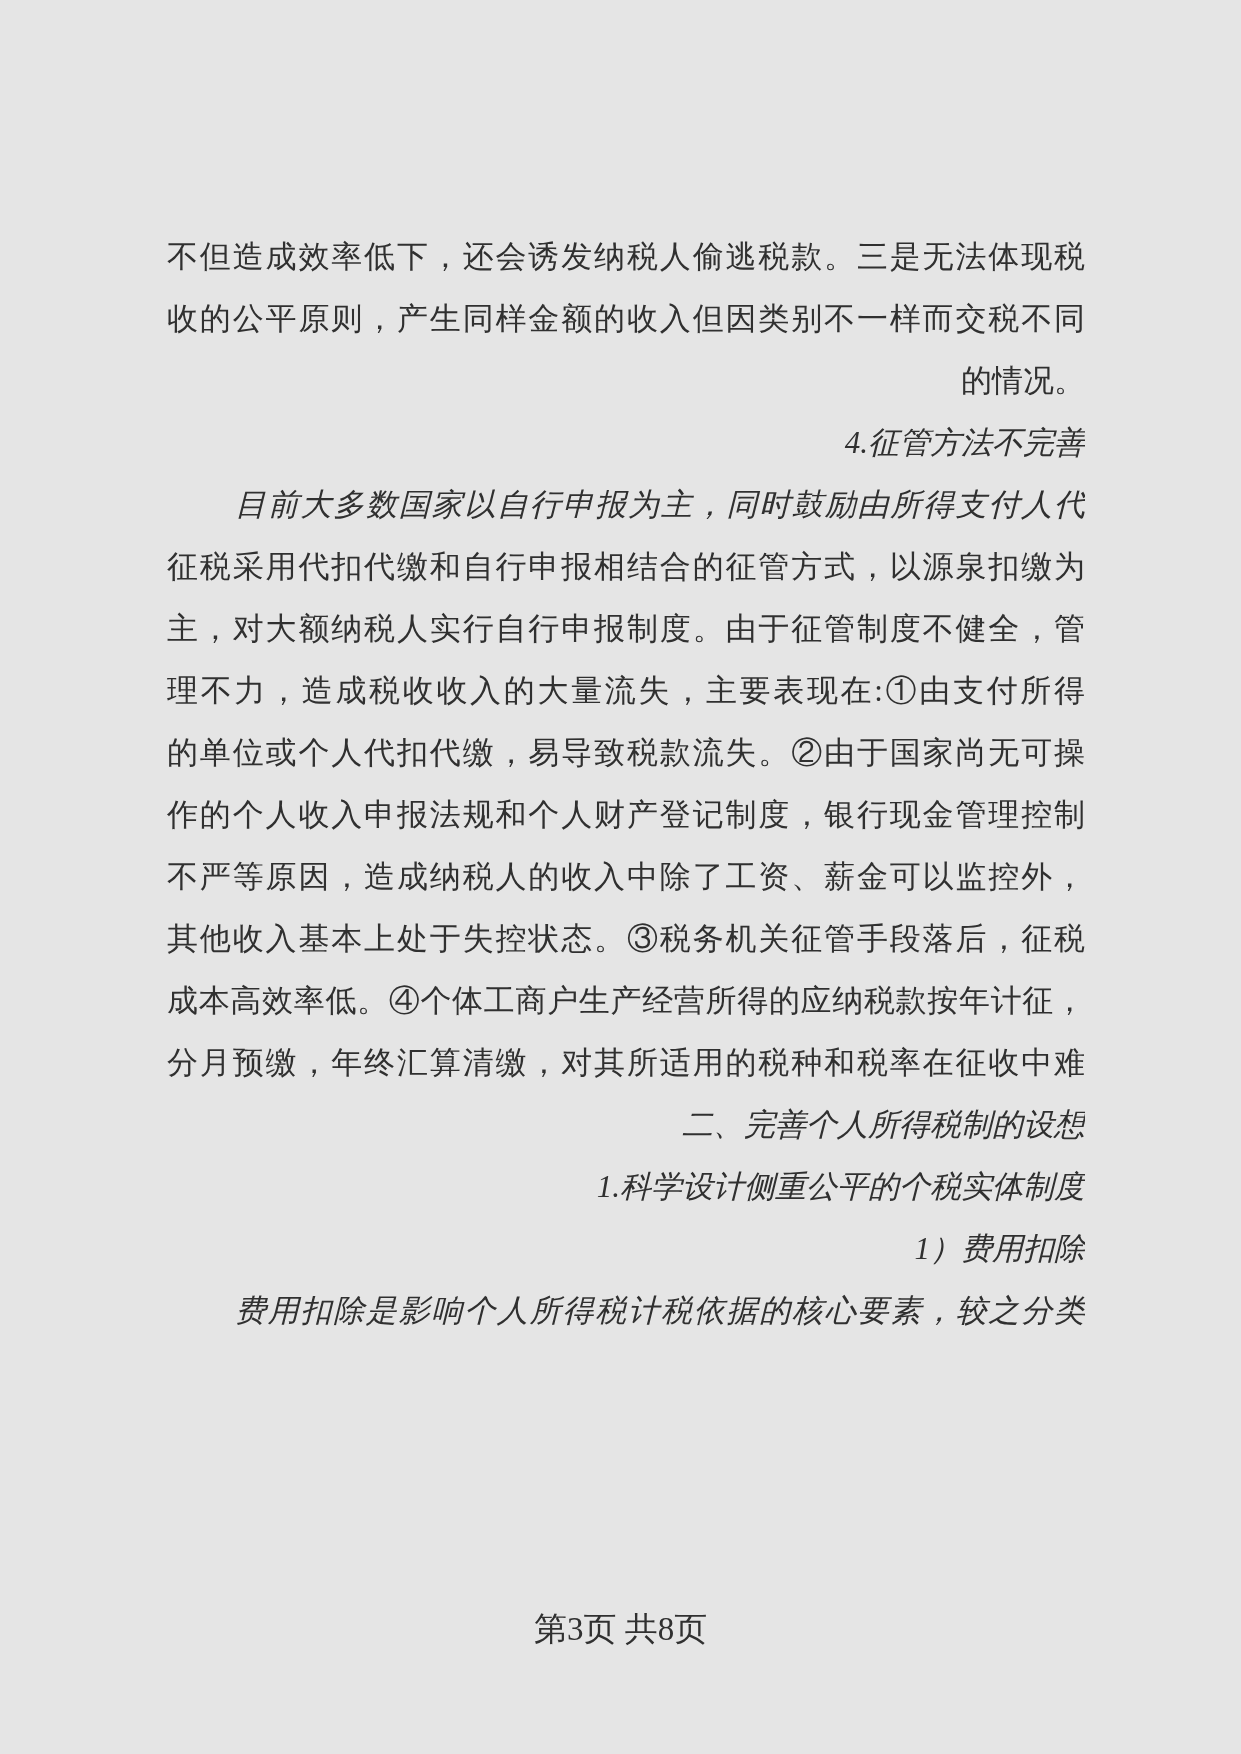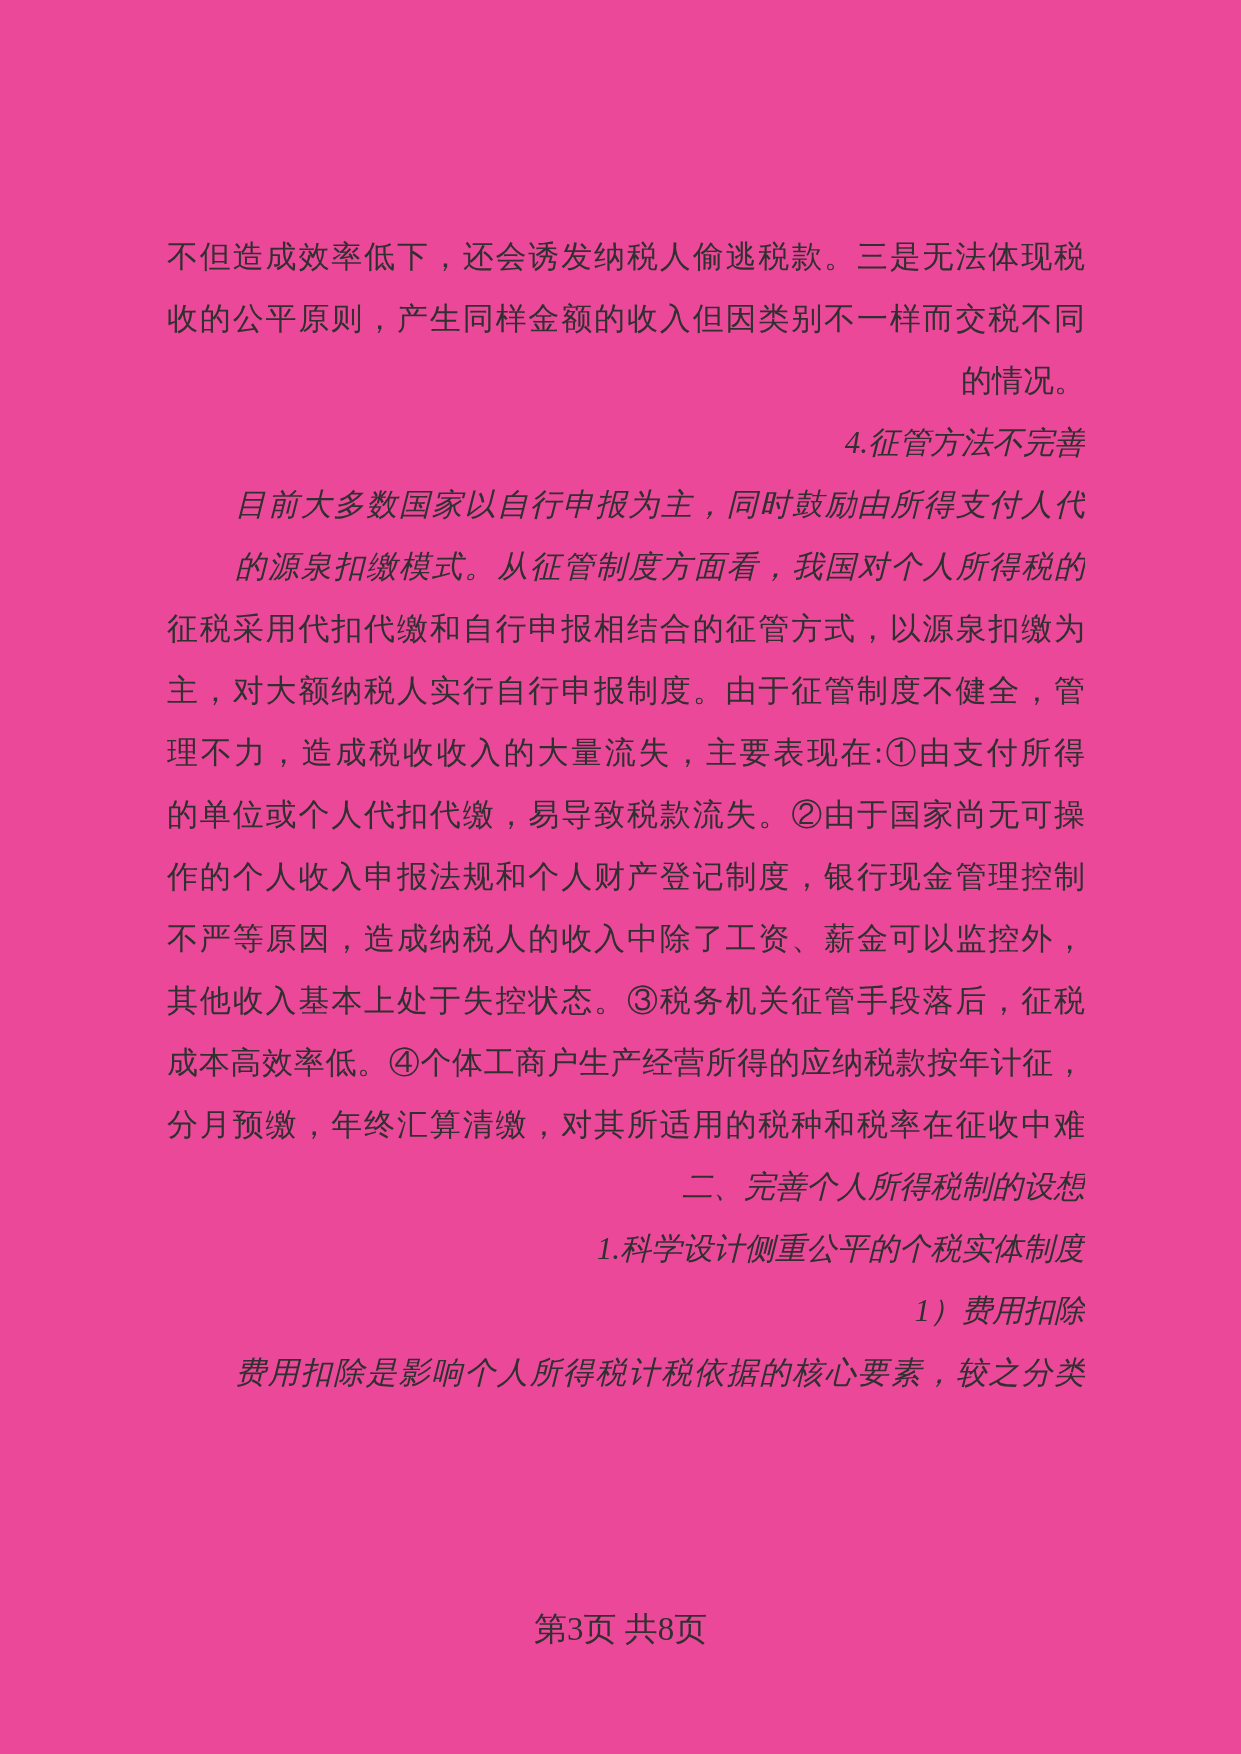--- a/index.html
+++ b/index.html
@@ -4,21 +4,21 @@
 <style>
   * { margin: 0; padding: 0; box-sizing: border-box; }
   html, body {
     background: #ffffff;
     font-family: "Liberation Serif", "DejaVu Serif", serif;
   }
   .page {
     position: relative;
     width: 1241px;
     height: 1754px;
-    background: #ec4899;
+    background: #e5e5e5;
     overflow: hidden;
   }
   .doc-body {
     position: absolute;
     left: 167px;
     top: 226px;
     width: 918px;
   }
   .line {
     font-size: 31px;
@@ -51,21 +51,20 @@
 </head>
 <body>
 
 <div class="page">
   <div class="doc-body">
     <div class="line justify">不但造成效率低下，还会诱发纳税人偷逃税款。三是无法体现税</div>
     <div class="line justify">收的公平原则，产生同样金额的收入但因类别不一样而交税不同</div>
     <div class="line">的情况。</div>
     <div class="line indent">4.征管方法不完善</div>
     <div class="line indent justify">目前大多数国家以自行申报为主，同时鼓励由所得支付人代</div>
-    <div class="line indent justify">的源泉扣缴模式。从征管制度方面看，我国对个人所得税的</div>
     <div class="line justify">征税采用代扣代缴和自行申报相结合的征管方式，以源泉扣缴为</div>
     <div class="line justify">主，对大额纳税人实行自行申报制度。由于征管制度不健全，管</div>
     <div class="line justify">理不力，造成税收收入的大量流失，主要表现在:①由支付所得</div>
     <div class="line justify">的单位或个人代扣代缴，易导致税款流失。②由于国家尚无可操</div>
     <div class="line justify">作的个人收入申报法规和个人财产登记制度，银行现金管理控制</div>
     <div class="line justify">不严等原因，造成纳税人的收入中除了工资、薪金可以监控外，</div>
     <div class="line justify">其他收入基本上处于失控状态。③税务机关征管手段落后，征税</div>
     <div class="line justify">成本高效率低。④个体工商户生产经营所得的应纳税款按年计征，</div>
     <div class="line justify">分月预缴，年终汇算清缴，对其所适用的税种和税率在征收中难</div>
     <div class="line indent">二、完善个人所得税制的设想</div>

